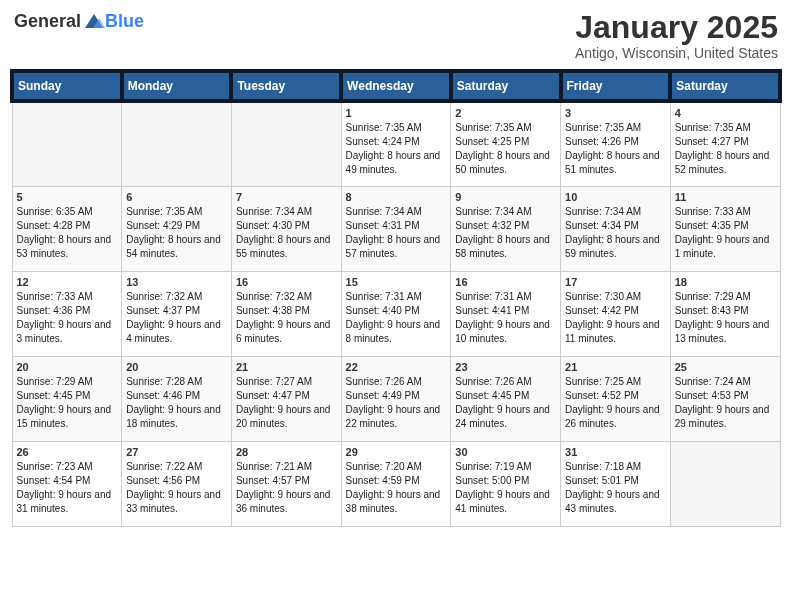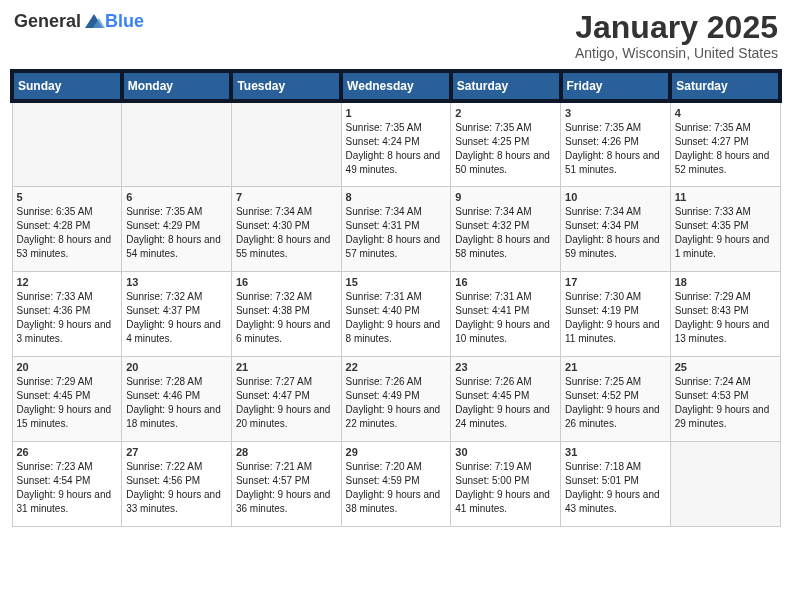--- a/index.html
+++ b/index.html
@@ -244,21 +244,21 @@
         <td>
           <span class="day-num">16</span>
           <div class="day-info">Sunrise: 7:31 AM
 Sunset: 4:41 PM
 Daylight: 9 hours
 and 10 minutes.</div>
         </td>
         <td>
           <span class="day-num">17</span>
           <div class="day-info">Sunrise: 7:30 AM
-Sunset: 4:19 PM
+Sunset: 4:42 PM
 Daylight: 9 hours
 and 11 minutes.</div>
         </td>
         <td>
           <span class="day-num">18</span>
           <div class="day-info">Sunrise: 7:29 AM
 Sunset: 8:43 PM
 Daylight: 9 hours
 and 13 minutes.</div>
         </td>

